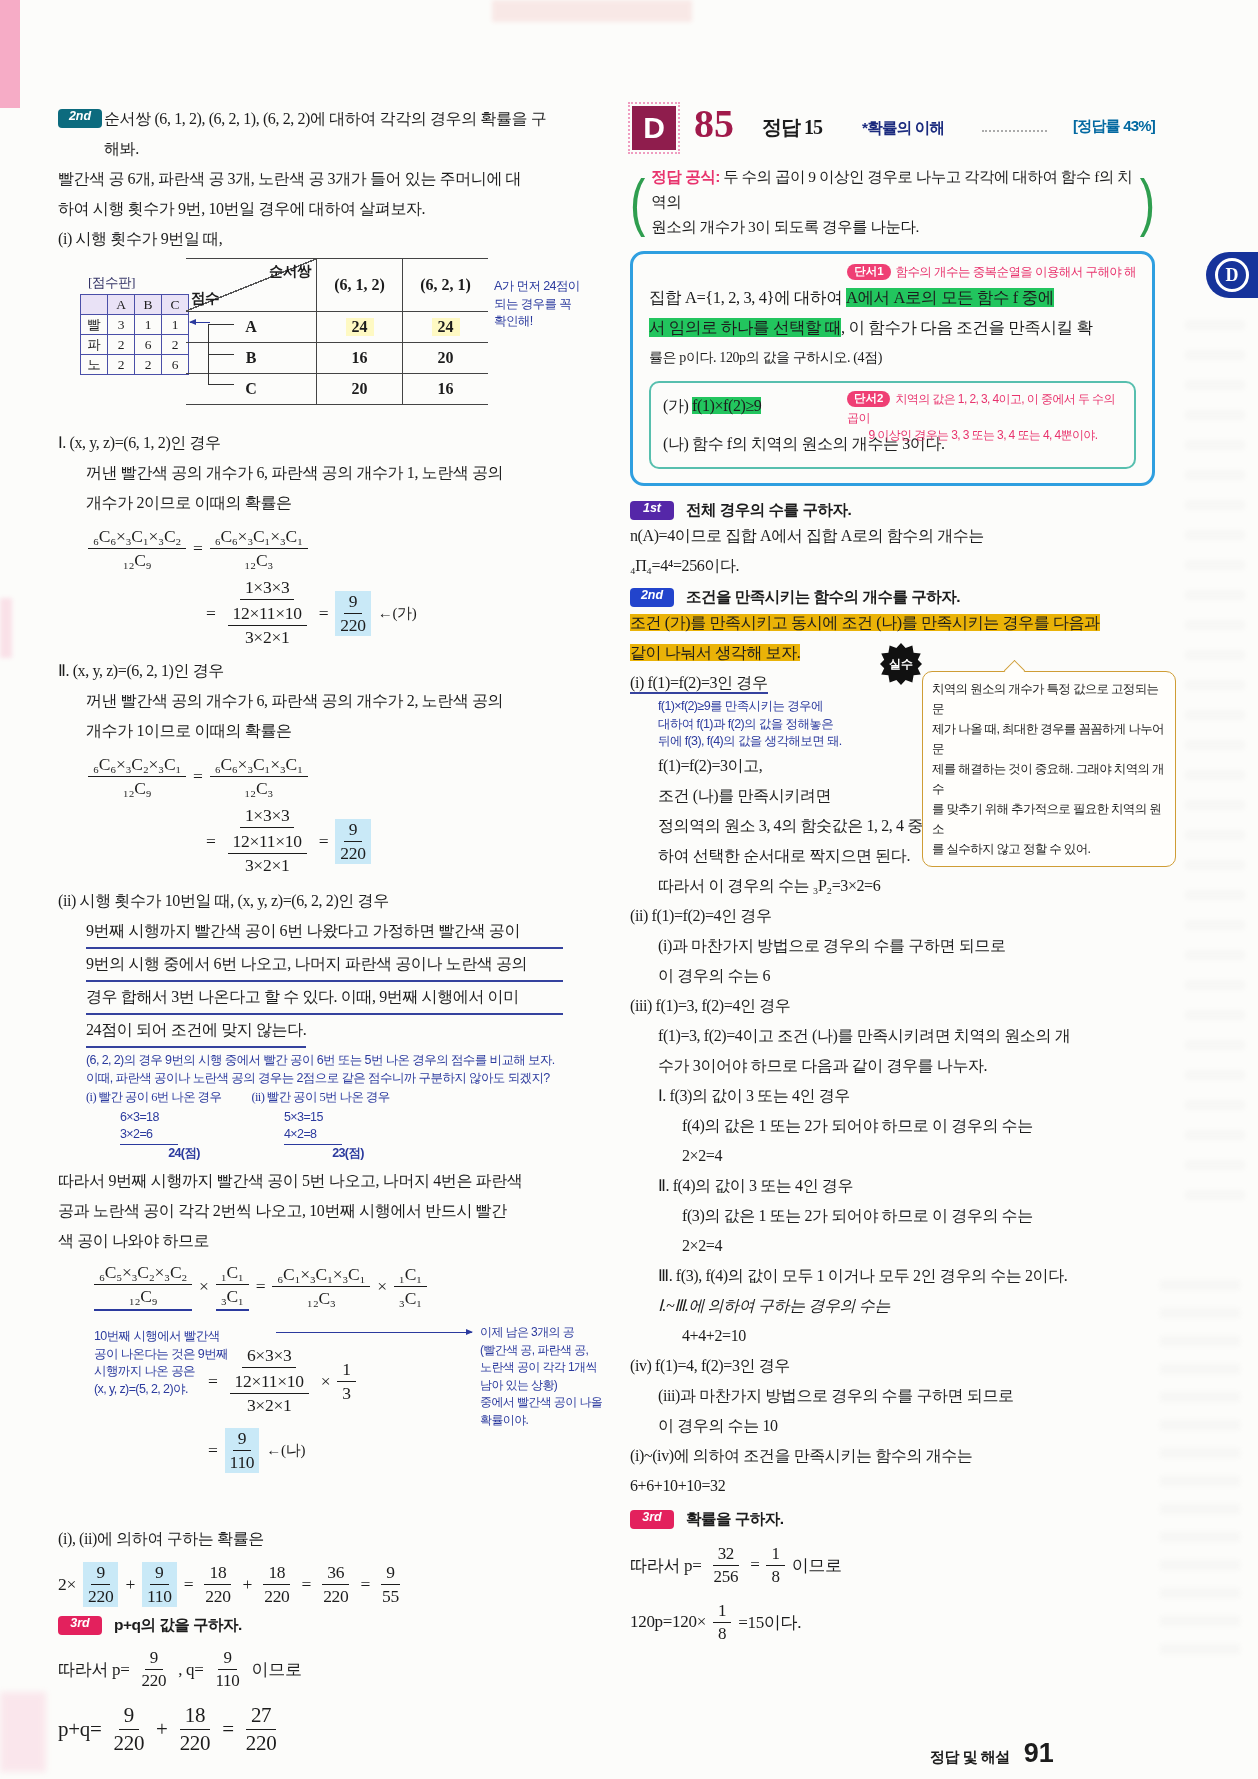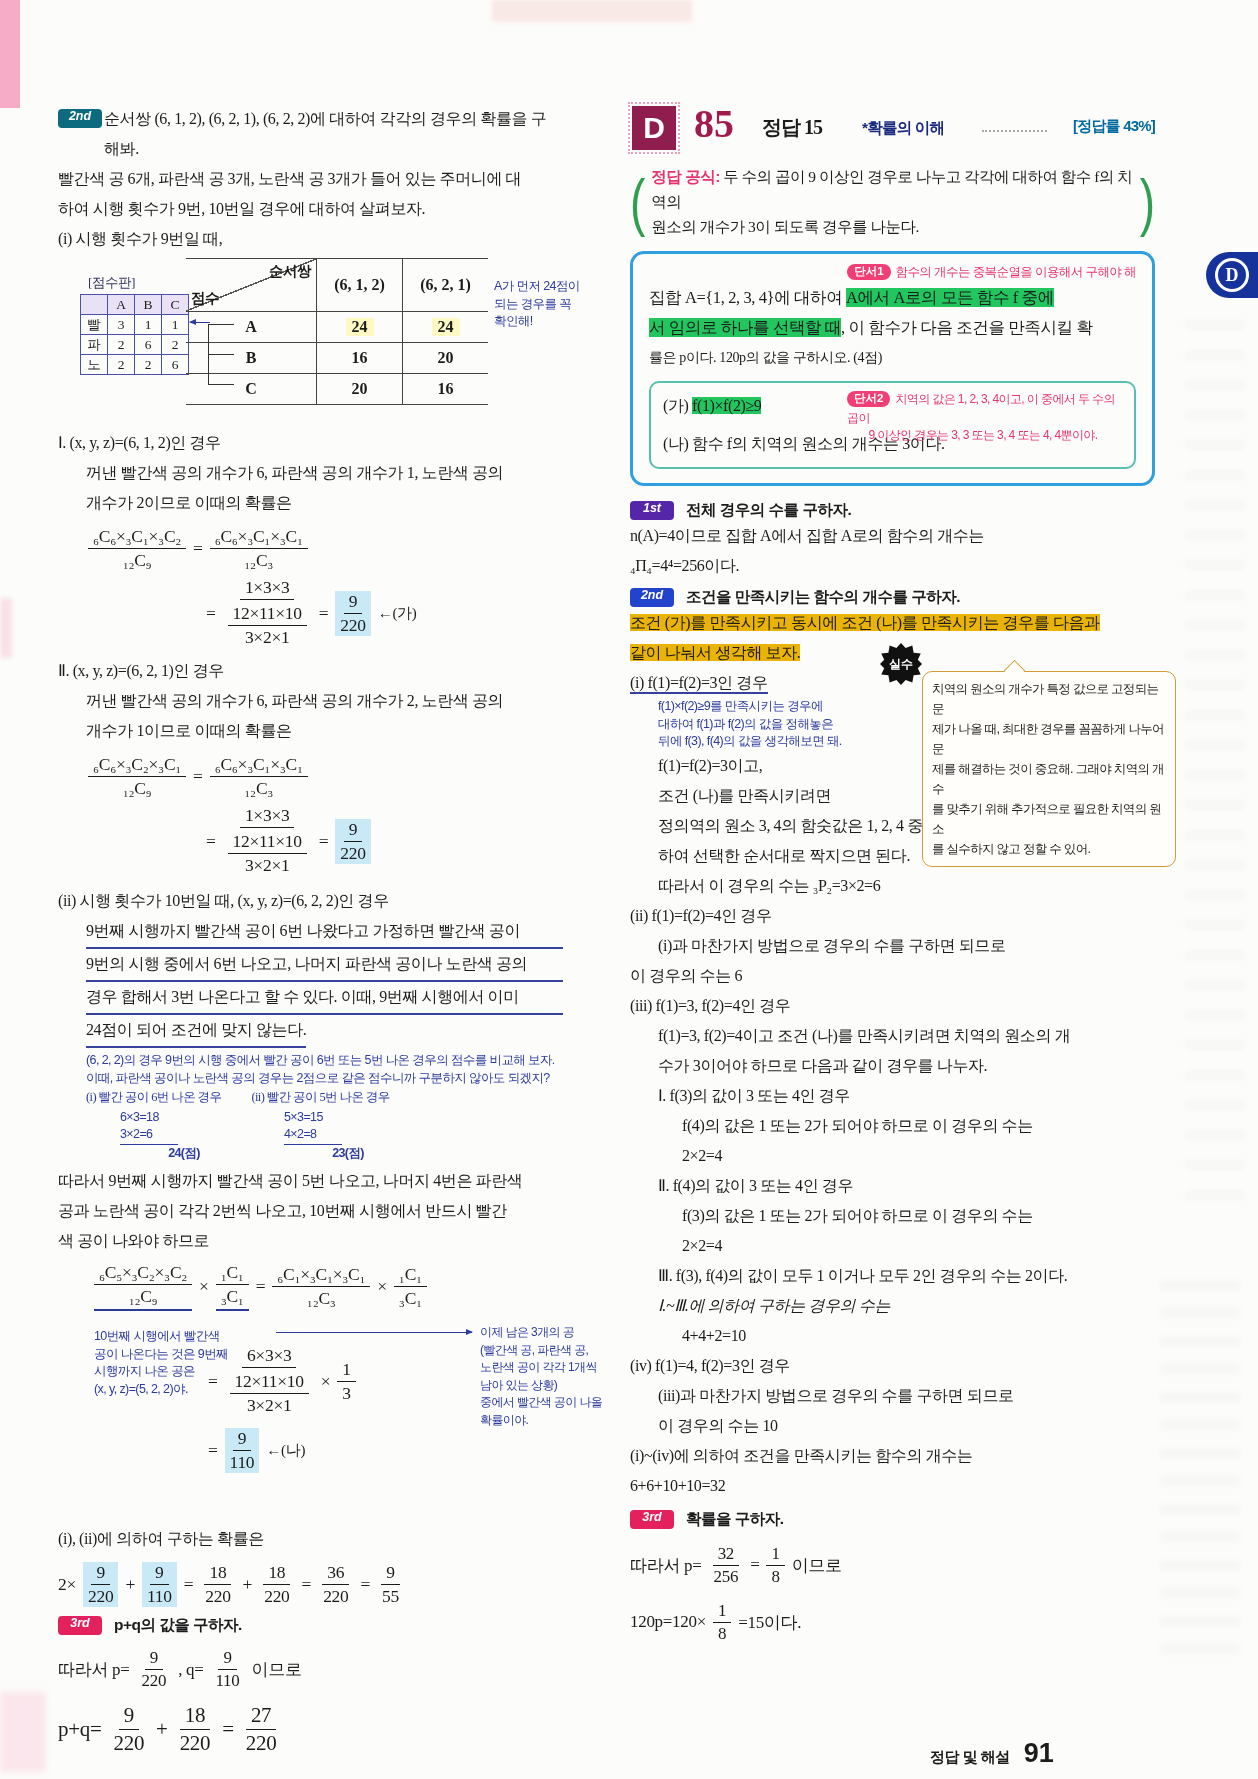--- a/index.html
+++ b/index.html
@@ -509,21 +509,21 @@
       </div>
       <span class="ln" style="margin-left:28px;max-width:262px;">f(1)=f(2)=3이고,</span>
       <span class="ln" style="margin-left:28px;">조건 (나)를 만족시키려면</span>
       <span class="ln" style="margin-left:28px;">정의역의 원소 3, 4의 함숫값은 1, 2, 4 중에서 서로 다른 2개를 선택</span>
       <span class="ln" style="margin-left:28px;">하여 선택한 순서대로 짝지으면 된다.</span>
       <span class="ln" style="margin-left:28px;">따라서 이 경우의 수는 ₃P₂=3×2=6</span>
     </div>
 
     <span class="ln">(ii) f(1)=f(2)=4인 경우</span>
     <span class="ln" style="margin-left:28px;">(i)과 마찬가지 방법으로 경우의 수를 구하면 되므로</span>
-    <span class="ln" style="">이 경우의 수는 6</span>
+    <span class="ln" style="margin-left:28px;">이 경우의 수는 6</span>
 
     <span class="ln">(iii) f(1)=3, f(2)=4인 경우</span>
     <span class="ln" style="margin-left:28px;">f(1)=3, f(2)=4이고 조건 (나)를 만족시키려면 치역의 원소의 개</span>
     <span class="ln" style="margin-left:28px;">수가 3이어야 하므로 다음과 같이 경우를 나누자.</span>
     <span class="ln" style="margin-left:28px;">Ⅰ. f(3)의 값이 3 또는 4인 경우</span>
     <span class="ln" style="margin-left:52px;">f(4)의 값은 1 또는 2가 되어야 하므로 이 경우의 수는</span>
     <span class="ln" style="margin-left:52px;">2×2=4</span>
     <span class="ln" style="margin-left:28px;">Ⅱ. f(4)의 값이 3 또는 4인 경우</span>
     <span class="ln" style="margin-left:52px;">f(3)의 값은 1 또는 2가 되어야 하므로 이 경우의 수는</span>
     <span class="ln" style="margin-left:52px;">2×2=4</span>

